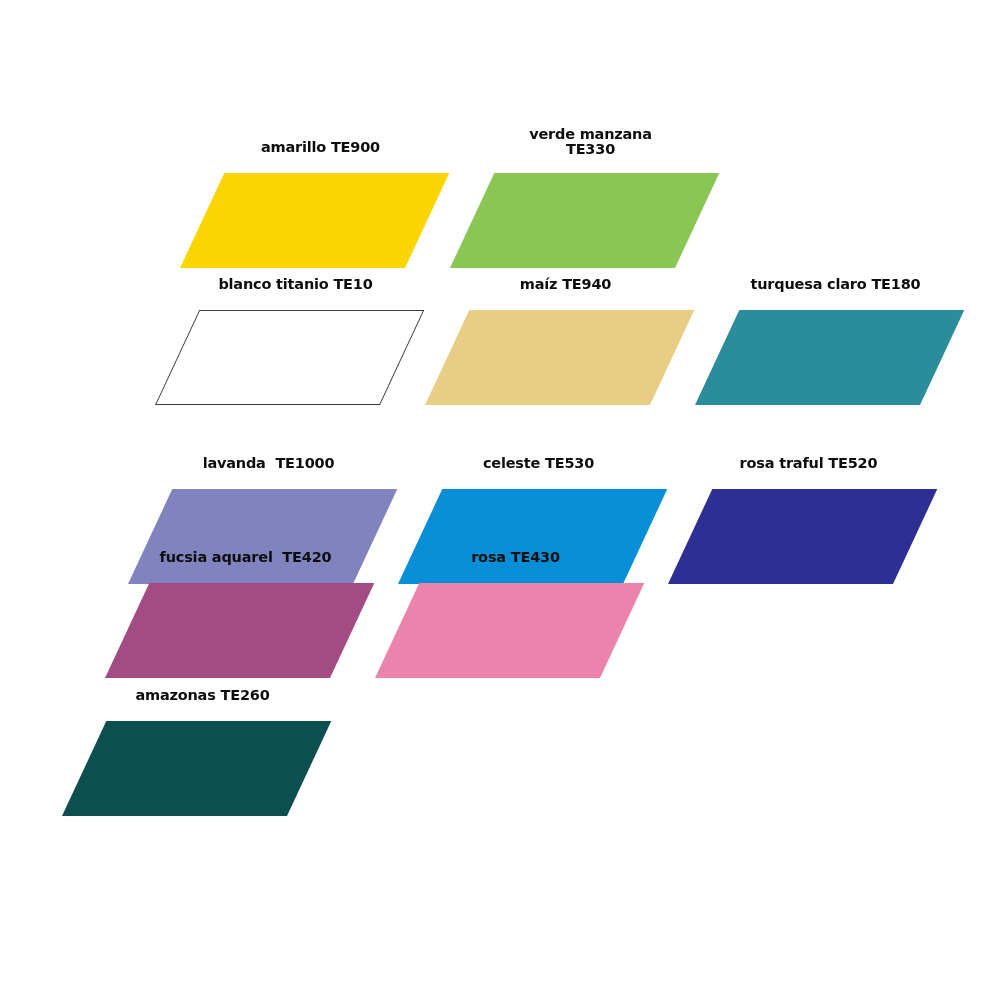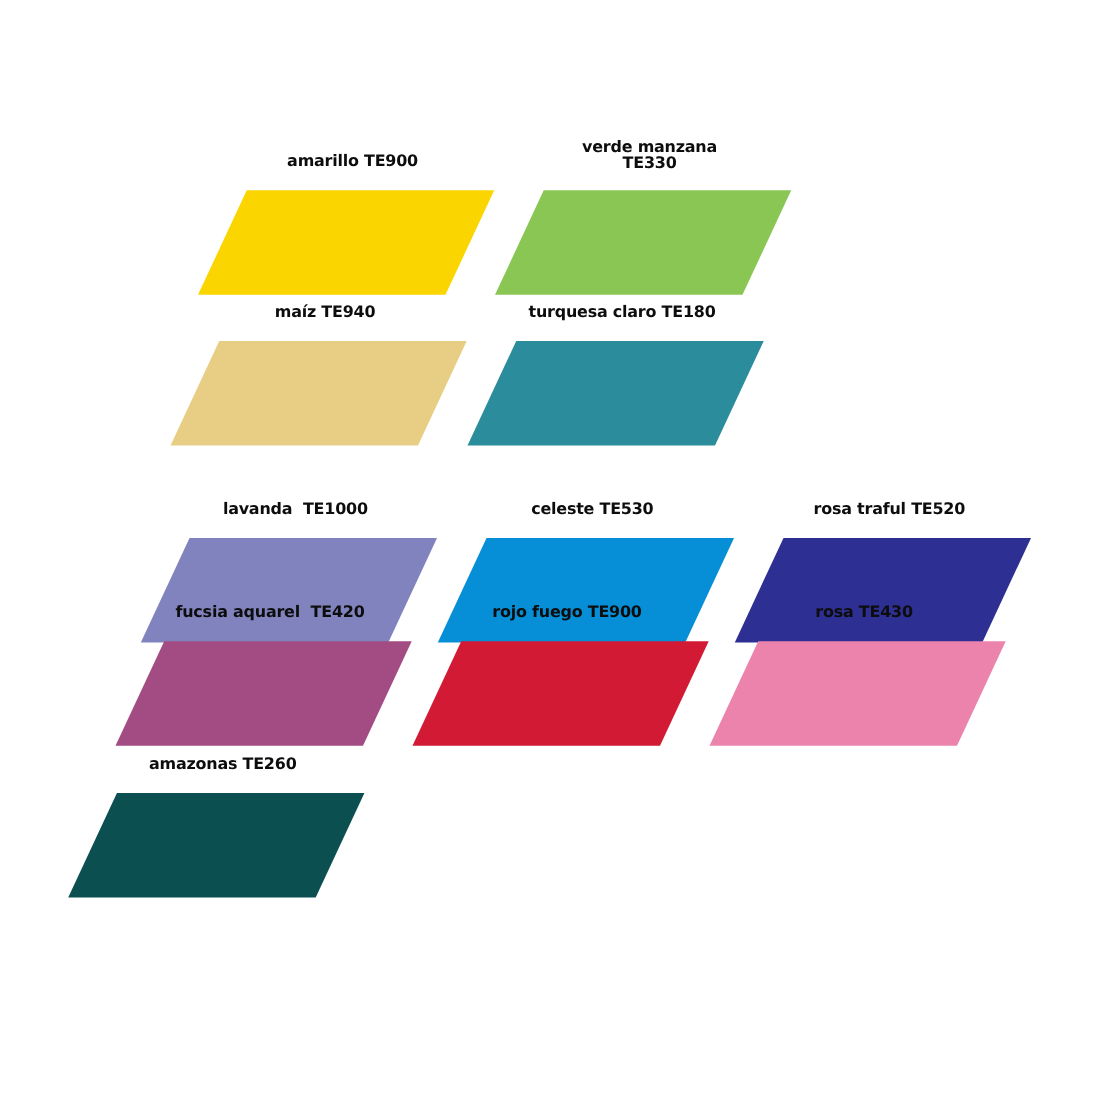--- a/index.html
+++ b/index.html
@@ -90,20 +90,24 @@
         <div class="swatch-chip" style="background: rgb(250, 213, 0);"></div>
       </div>
       <div class="swatch-cell">
         <div class="swatch-label two-line">verde manzana
 TE330</div>
         <div class="swatch-chip" style="background: rgb(137, 198, 84);"></div>
       </div>
     </div>
     <div class="swatch-row row-1">
       <div class="swatch-cell">
+        <div class="swatch-label">blanco titanio TE10</div>
+        <div class="swatch-chip outlined" style="background: rgb(255, 255, 255);"></div>
+      </div>
+      <div class="swatch-cell">
         <div class="swatch-label">maíz TE940</div>
         <div class="swatch-chip" style="background: rgb(232, 206, 132);"></div>
       </div>
       <div class="swatch-cell">
         <div class="swatch-label">turquesa claro TE180</div>
         <div class="swatch-chip" style="background: rgb(43, 140, 155);"></div>
       </div>
     </div>
     <div class="swatch-row row-2">
       <div class="swatch-cell">
@@ -118,24 +122,20 @@
         <div class="swatch-label">rosa traful TE520</div>
         <div class="swatch-chip" style="background: rgb(46, 47, 146);"></div>
       </div>
     </div>
     <div class="swatch-row row-3">
       <div class="swatch-cell">
         <div class="swatch-label">fucsia aquarel  TE420</div>
         <div class="swatch-chip" style="background: rgb(163, 76, 132);"></div>
       </div>
       <div class="swatch-cell">
-        <div class="swatch-label">rojo fuego TE900</div>
-        <div class="swatch-chip" style="background: rgb(210, 26, 53);"></div>
-      </div>
-      <div class="swatch-cell">
         <div class="swatch-label">rosa TE430</div>
         <div class="swatch-chip" style="background: rgb(236, 131, 172);"></div>
       </div>
     </div>
     <div class="swatch-row row-4">
       <div class="swatch-cell">
         <div class="swatch-label">amazonas TE260</div>
         <div class="swatch-chip" style="background: rgb(11, 79, 80);"></div>
       </div>
     </div>

